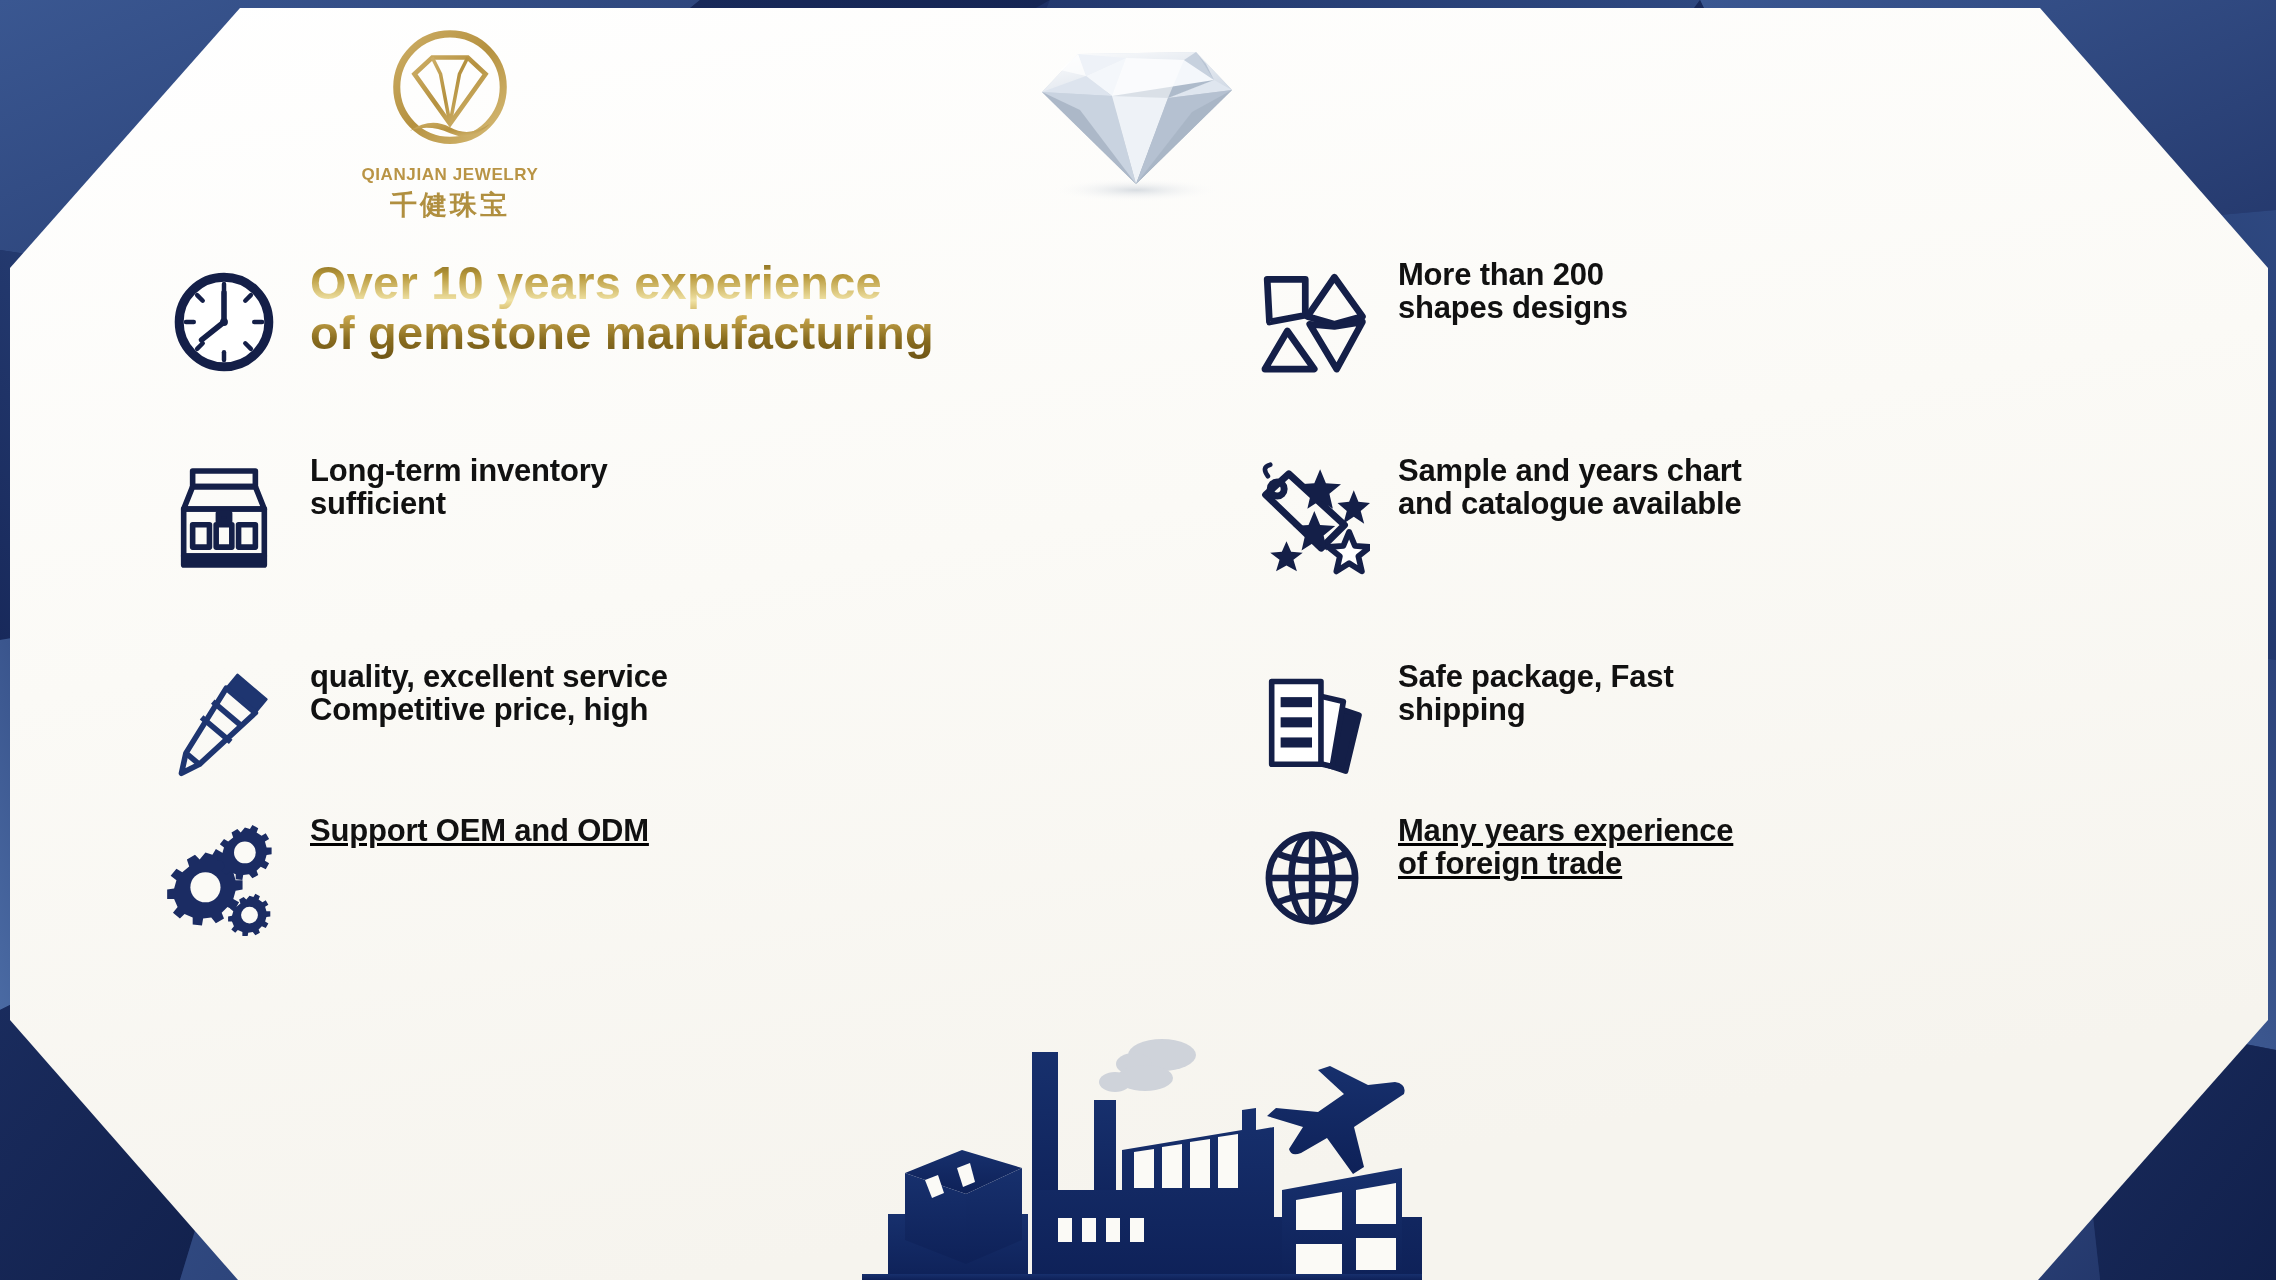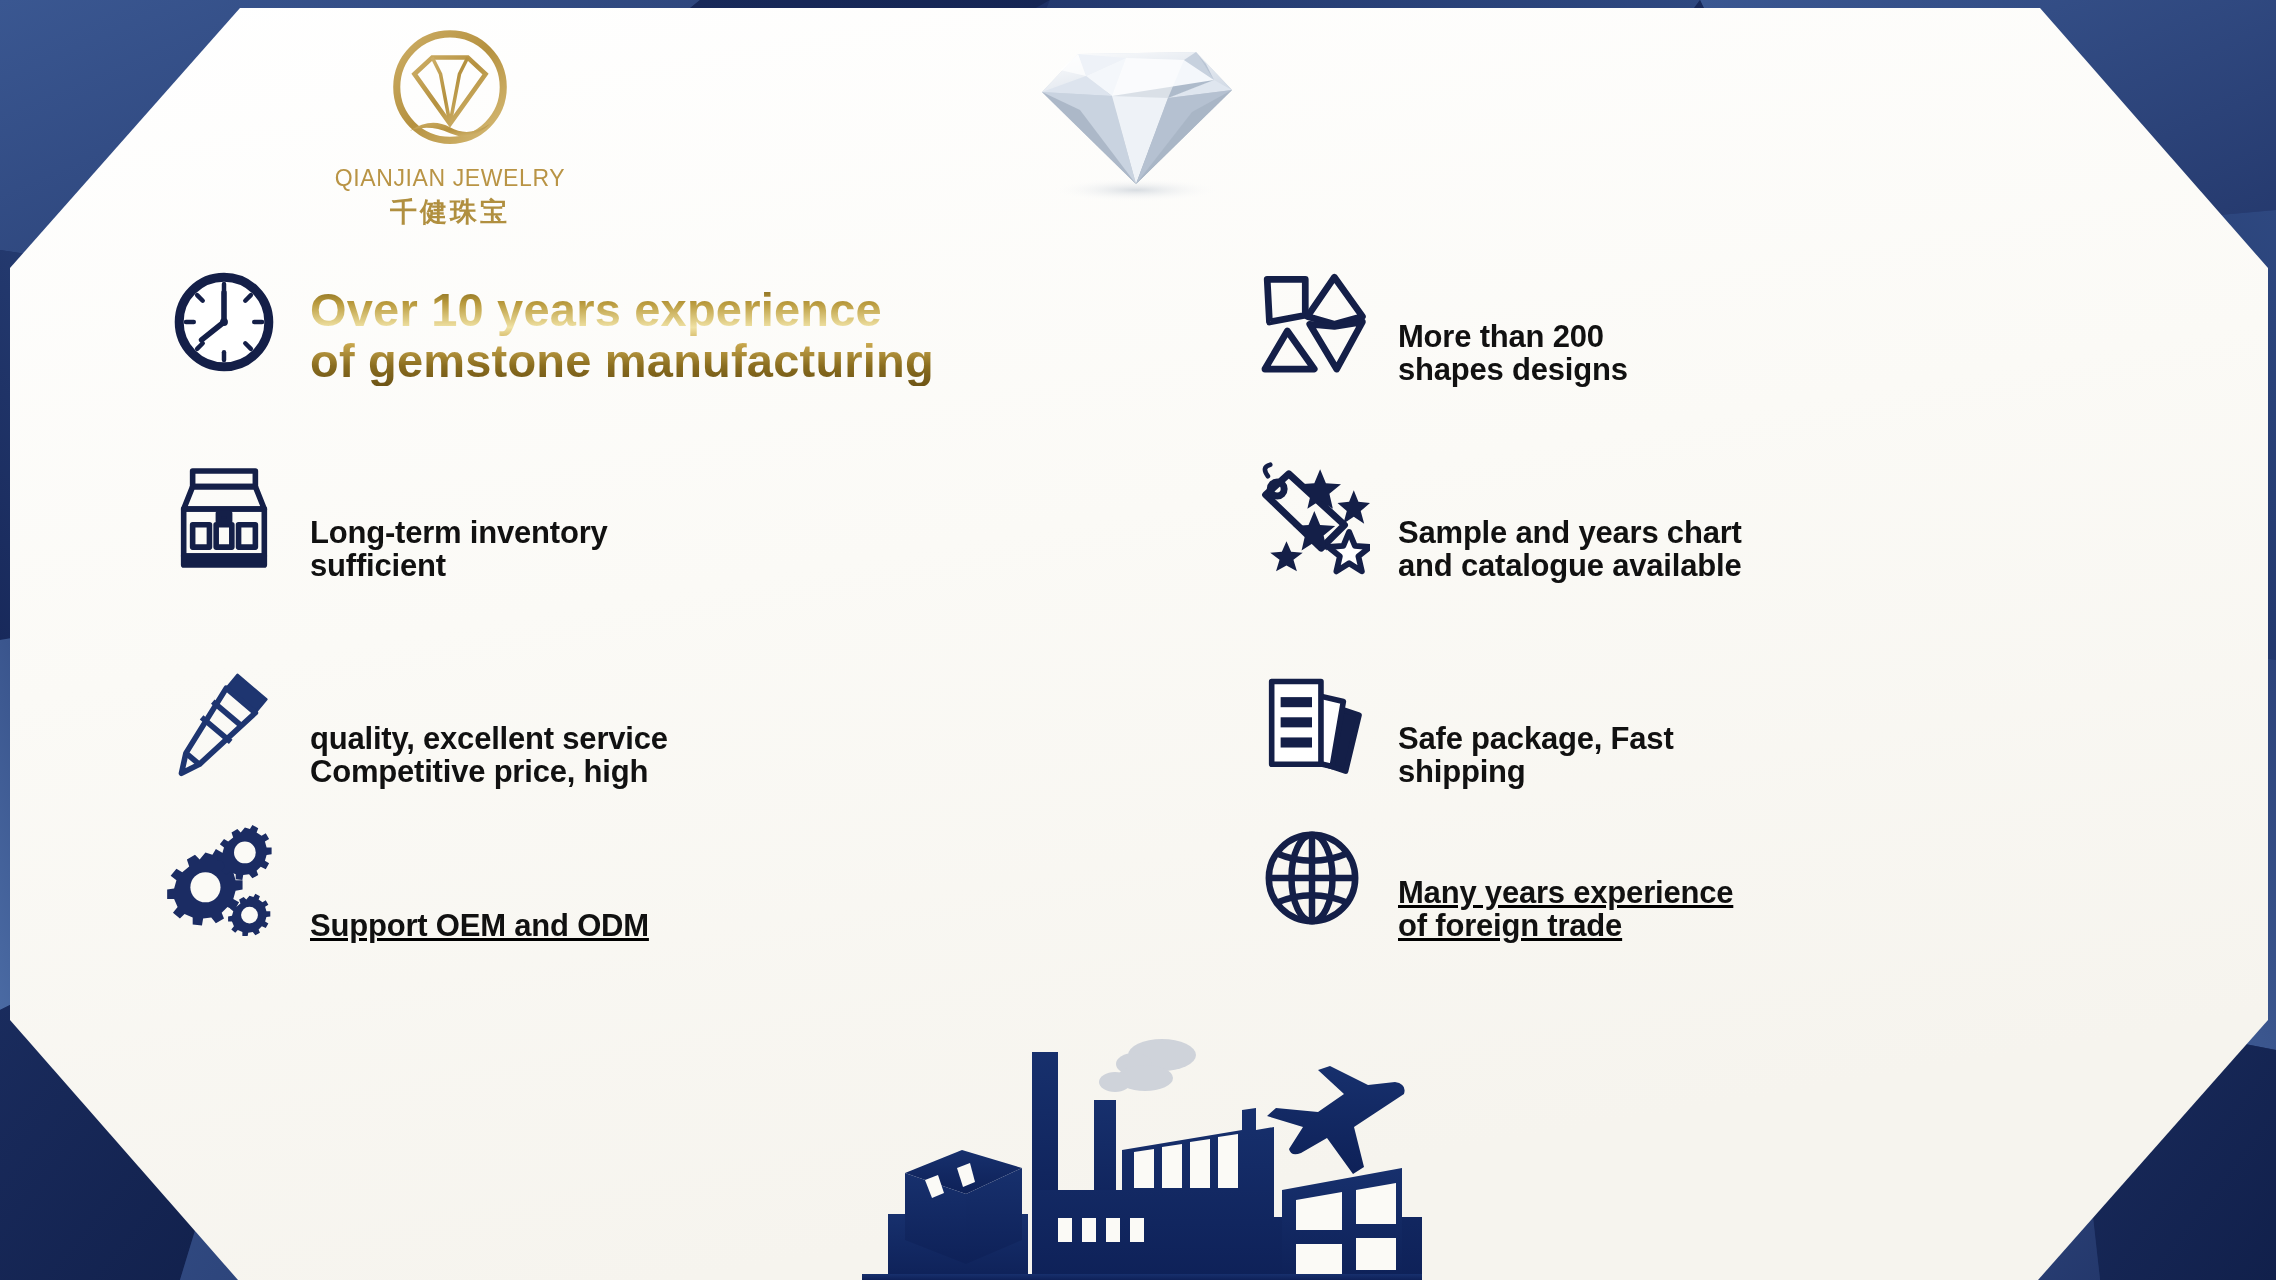--- a/index.html
+++ b/index.html
@@ -23,33 +23,33 @@
   #content{
     position:absolute; inset:0; width:2276px; height:1280px;
   }
 
   
   .logo-wrap{
     position:absolute; left:330px; top:22px; width:240px; text-align:center;
   }
   .logo-mark{ width:142px; height:142px; margin:0 auto; display:block; }
   .logo-en{
-    font-size:23px; font-weight:normal; letter-spacing:.6px;
+    font-size:17px; font-weight:bold; letter-spacing:.6px;
     color:#b99445; margin-top:1px; white-space:nowrap;
   }
   .logo-cn{
     font-size:27px; font-weight:bold; letter-spacing:3px;
     color:#b08f3f; margin-top:2px; white-space:nowrap;
     font-family:Liberation Mono, monospace;
   }
   .diamond-wrap{ position:absolute; left:1000px; top:14px; width:270px; height:190px; }
 
   
   .feature{
-    position:absolute; display:flex; align-items:flex-end; gap:22px;
+    position:absolute; display:flex; align-items:flex-start; gap:22px;
   }
   .ficon{ flex:0 0 auto; width:128px; height:128px; display:flex;
           align-items:center; justify-content:center; }
   .ficon svg{ display:block; }
   .ftext{
     font-size:31px; line-height:1.07; font-weight:bold;
     color:#111111; letter-spacing:-0.2px;
     font-family:"Liberation Sans", sans-serif;
   }
   .ftext.gold{

